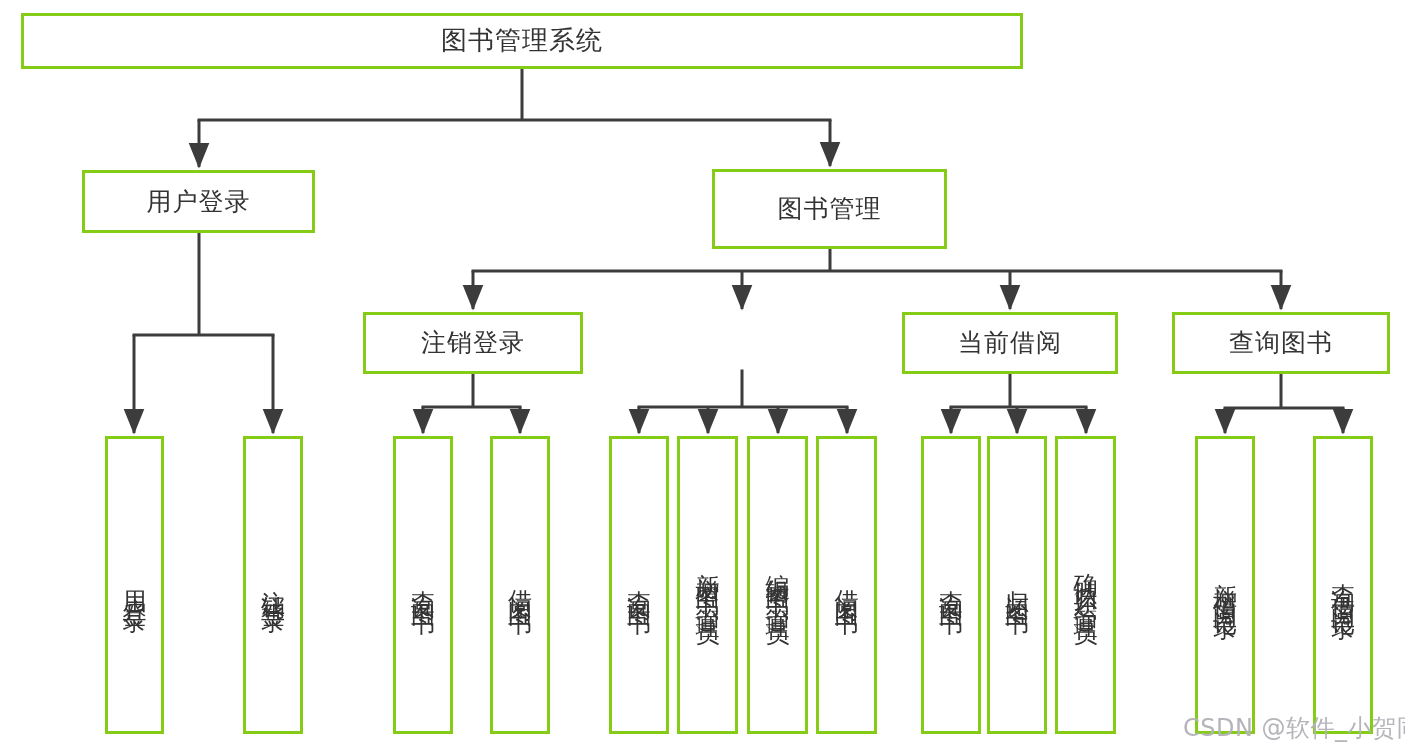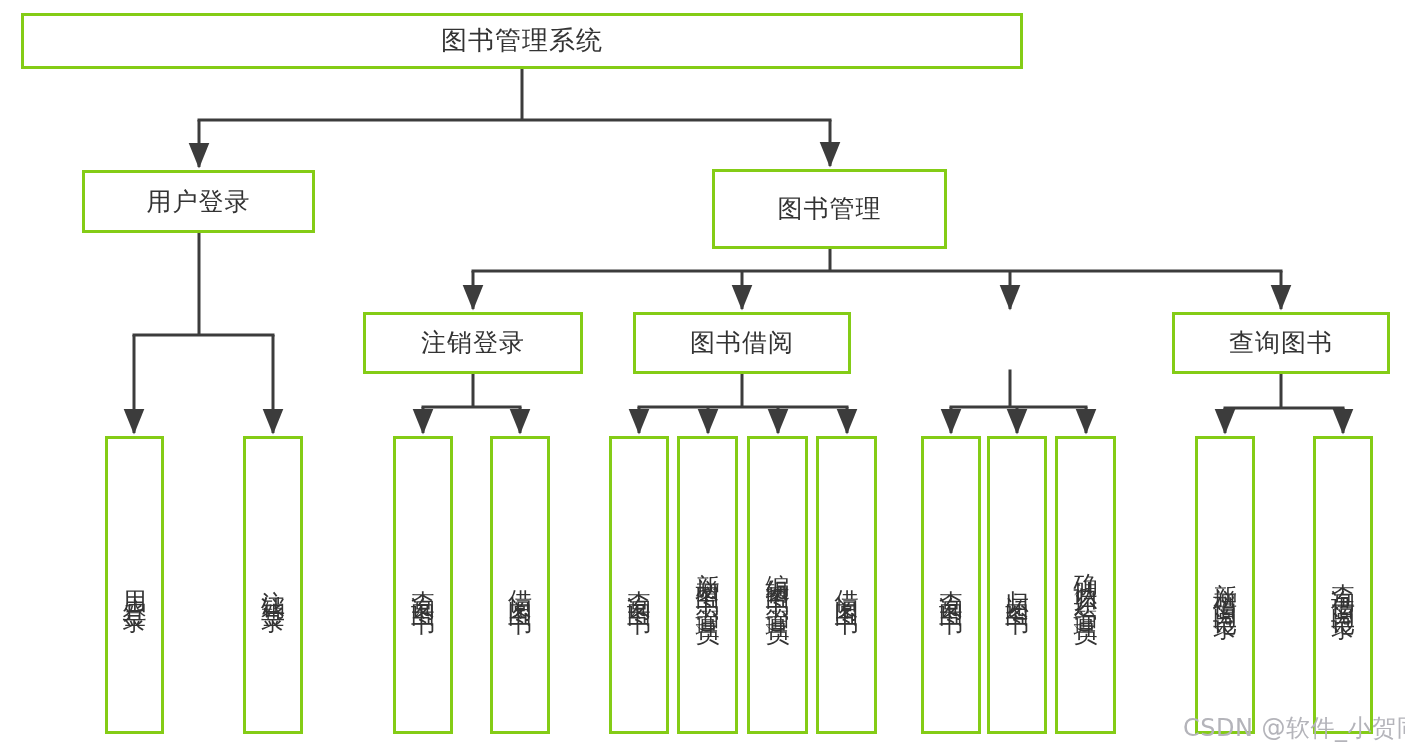--- a/index.html
+++ b/index.html
@@ -80,22 +80,22 @@
   <div class="node" style="left:82px;top:170px;width:233px;height:63px">
     <span class="hlabel">用户登录</span>
   </div>
   <div class="node" style="left:712px;top:169px;width:235px;height:80px">
     <span class="hlabel">图书管理</span>
   </div>
 
   <div class="node" style="left:363px;top:312px;width:220px;height:62px">
     <span class="hlabel">注销登录</span>
   </div>
-  <div class="node" style="left:633px;top:312px;width:218px;height:62px">
-    <span class="hlabel">图书借阅</span>
+  <div class="node" style="left:902px;top:312px;width:216px;height:62px">
+    <span class="hlabel">当前借阅</span>
   </div>
   <div class="node" style="left:1172px;top:312px;width:218px;height:62px">
     <span class="hlabel">查询图书</span>
   </div>
 
   <div class="node" style="left:105px;top:436px;width:59px;height:298px">
     <span class="vlabel">用户登录</span>
   </div>
   <div class="node" style="left:243px;top:436px;width:60px;height:298px">
     <span class="vlabel">注销登录</span>

